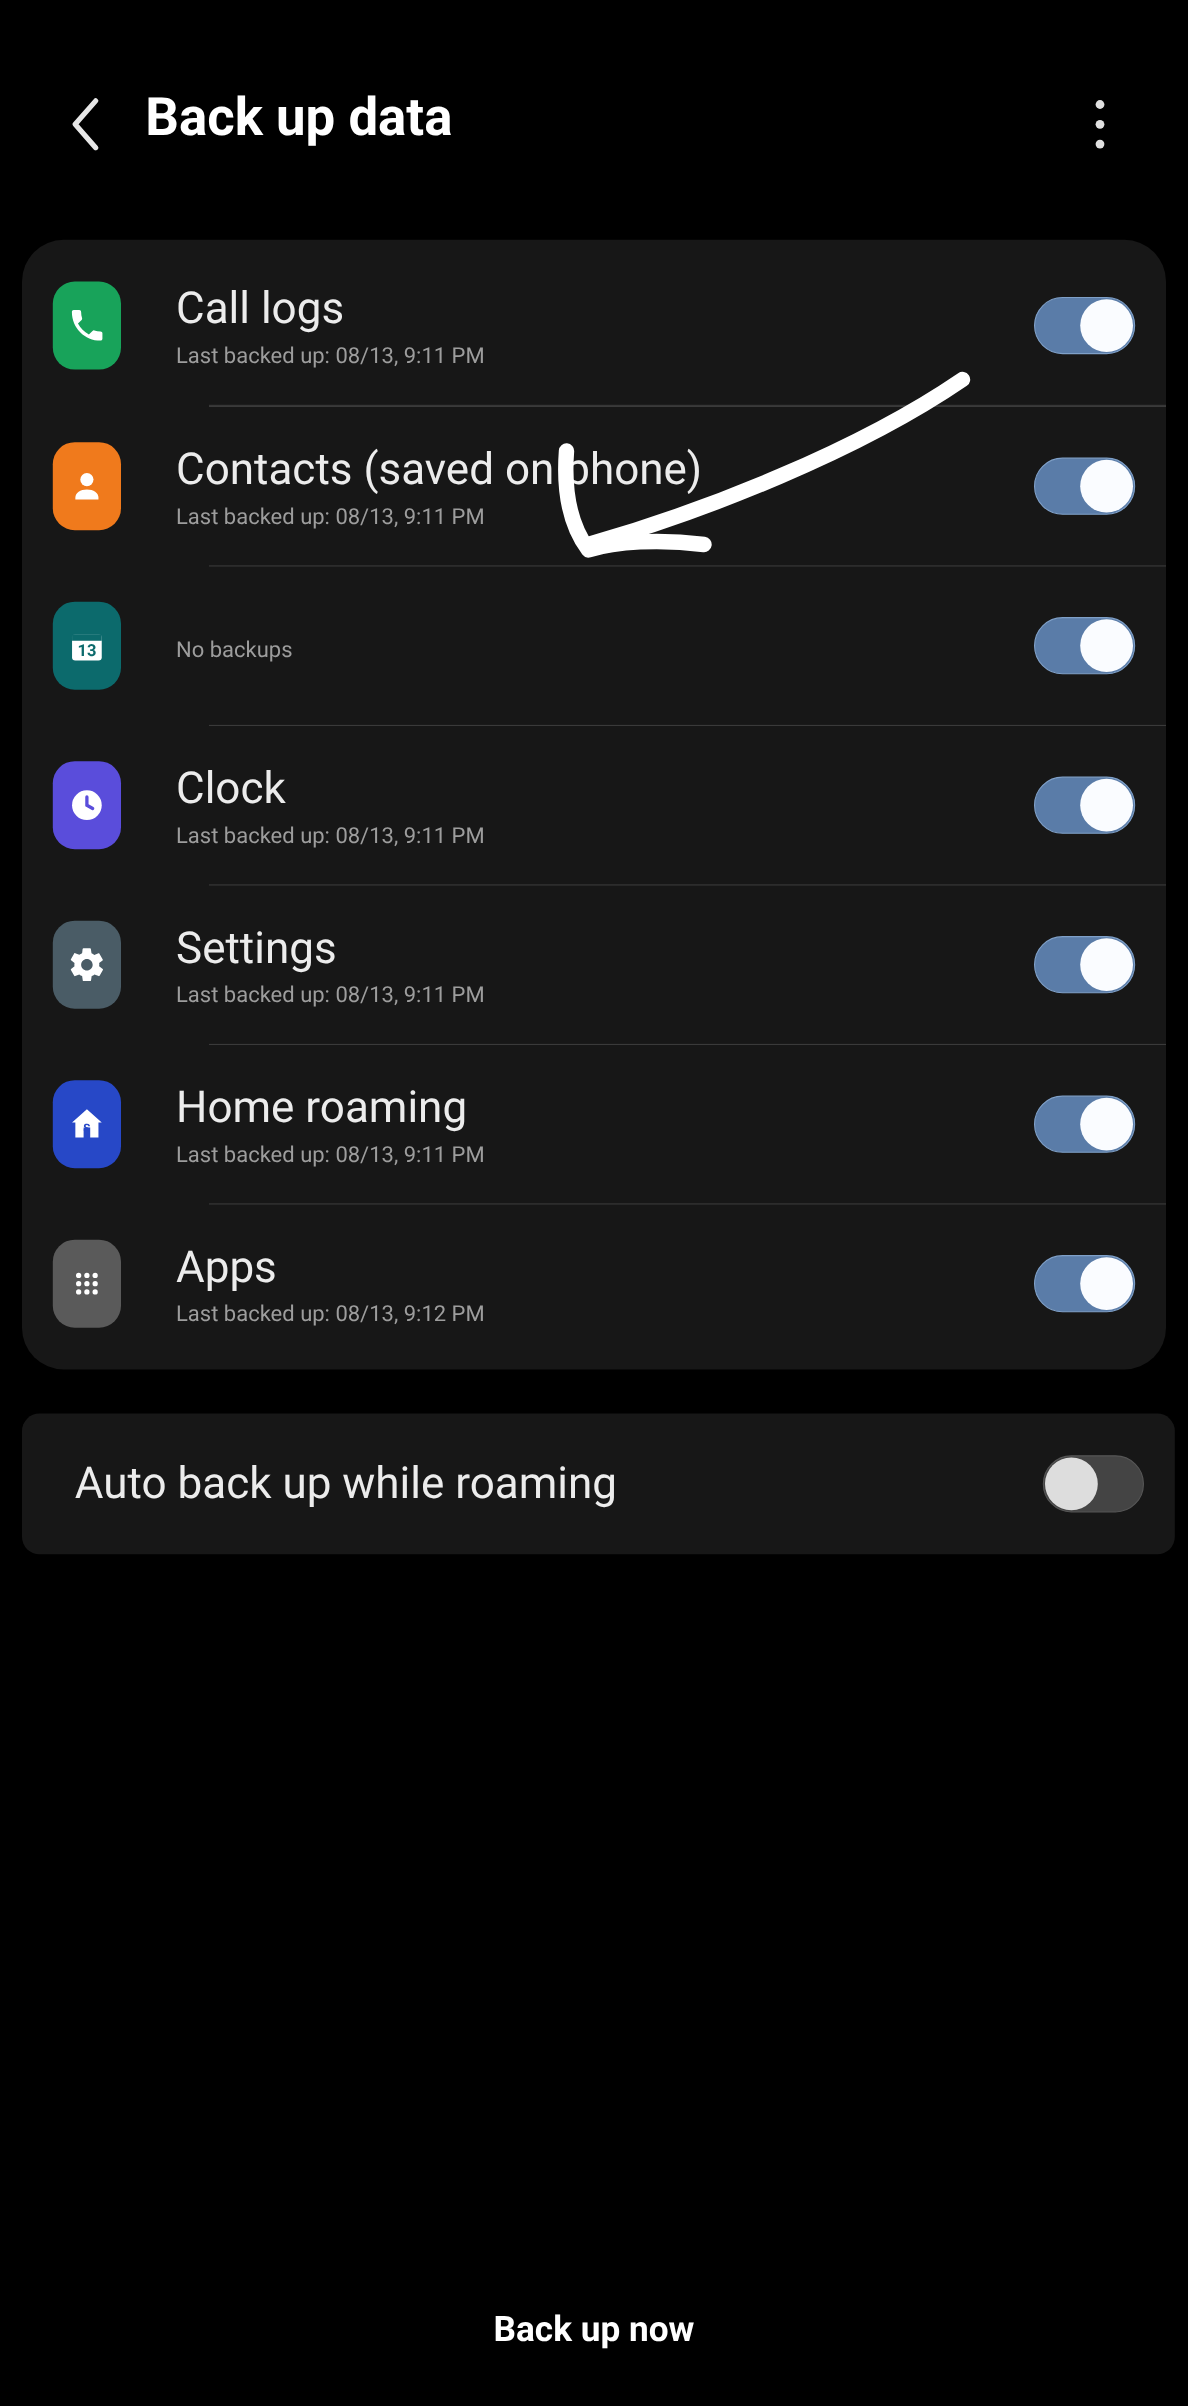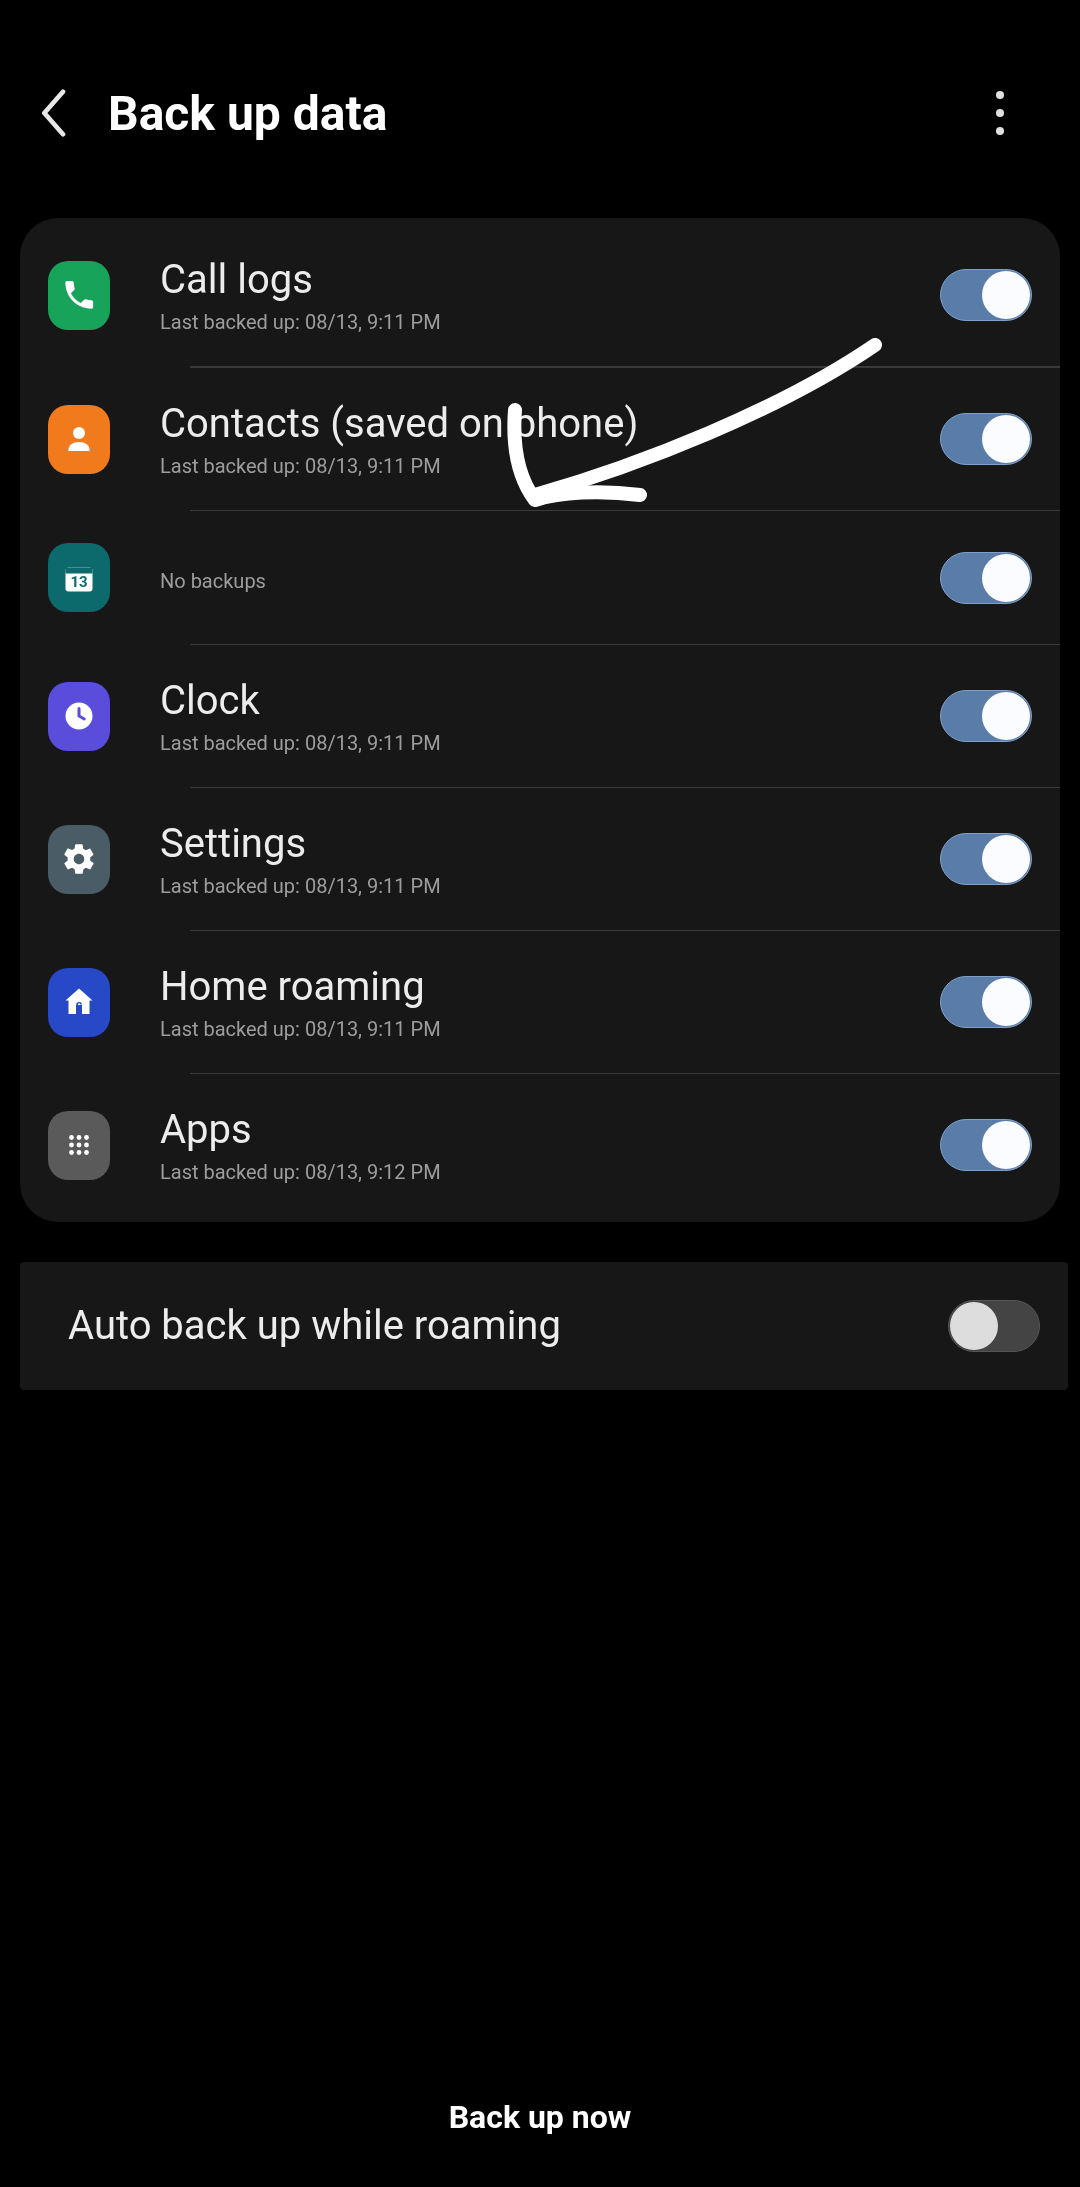--- a/index.html
+++ b/index.html
@@ -1,37 +1,37 @@
 <!DOCTYPE html>
 <html><head>
 <meta charset="utf-8">
 <style>
   * { margin:0; padding:0; box-sizing:border-box; -webkit-font-smoothing:antialiased; }
   html,body{ width:1080px; height:2187px; background:#000; color:#e7e7e7; font-family:-apple-system,BlinkMacSystemFont,"Segoe UI",Roboto,Helvetica,Arial,sans-serif; overflow:hidden; position:relative;}
   
-  .header{ display:flex; align-items:center; padding:78px 40px 60px 20px; }
+  .header{ display:flex; padding:78px 40px 60px 44px; }
   .back-btn{ width:70px; height:70px; display:flex; align-items:center; justify-content:center; cursor:pointer;}
   .title{ font-size:48px; font-weight:700; color:#fff; margin-left:18px; flex:1;}
   .more-btn{ width:60px; height:70px; display:flex; align-items:center; justify-content:center; cursor:pointer; margin-right:10px;}
   .dot{ width:8px; height:8px; border-radius:50%; background:#e0e0e0; margin:5px 0;}
   
   .card{ background:#171717; border-radius:38px; margin:10px 20px 40px 20px; padding:6px 0;}
   .row{ display:flex; align-items:center; padding:32px 28px 32px 28px;}
   .divider{ height:1px; background:#3a3a3a; margin-left:170px; margin-right:0;}
-  .icon-box{ width:62px; height:69px; border-radius:20px; display:flex; align-items:center; justify-content:center; flex-shrink:0;}
+  .icon-box{ width:62px; height:80px; border-radius:20px; display:flex; align-items:center; justify-content:center; flex-shrink:0;}
   .text-col{ flex:1; margin-left:50px; display:flex; flex-direction:column; justify-content:center;}
   .row-title{ font-size:40px; font-weight:400; color:#ececec; line-height:1.2;}
   .row-sub{ font-size:20px; color:#9d9d9d; margin-top:6px;}
   
   .toggle{ width:92px; height:52px; border-radius:30px; background:#5a7ca8; position:relative; cursor:pointer; flex-shrink:0; border:1px solid #7fa0c8;}
   .toggle .knob{ position:absolute; width:48px; height:48px; border-radius:50%; background:#fafcff; top:1px; right:1px;}
   .toggle.off{ background:#444; border-color:#555;}
   .toggle.off .knob{ left:1px; right:auto; background:#ddd;}
   
-  .card2{ background:#171717; border-radius:4px; margin:0 12px 60px 20px; padding:38px 28px;}
+  .card2{ background:#171717; border-radius:16px; margin:0 12px 60px 20px; padding:38px 28px;}
   .card2 .row-title{font-size:40px;}
   .card2-row{display:flex; align-items:center;}
   .card2-text{flex:1; margin-left:20px;}
   
   .bottom-bar{ position:absolute; bottom:0; left:0; right:0; height:140px; display:flex; align-items:center; justify-content:center; background:#000;}
   .bottom-btn{ font-size:32px; font-weight:700; color:#fff; cursor:pointer;}
   
   .ic-call    { background:#18a35a;}
   .ic-msg     { background:#1f77d6;}
   .ic-contacts{ background:#f07a1c;}

